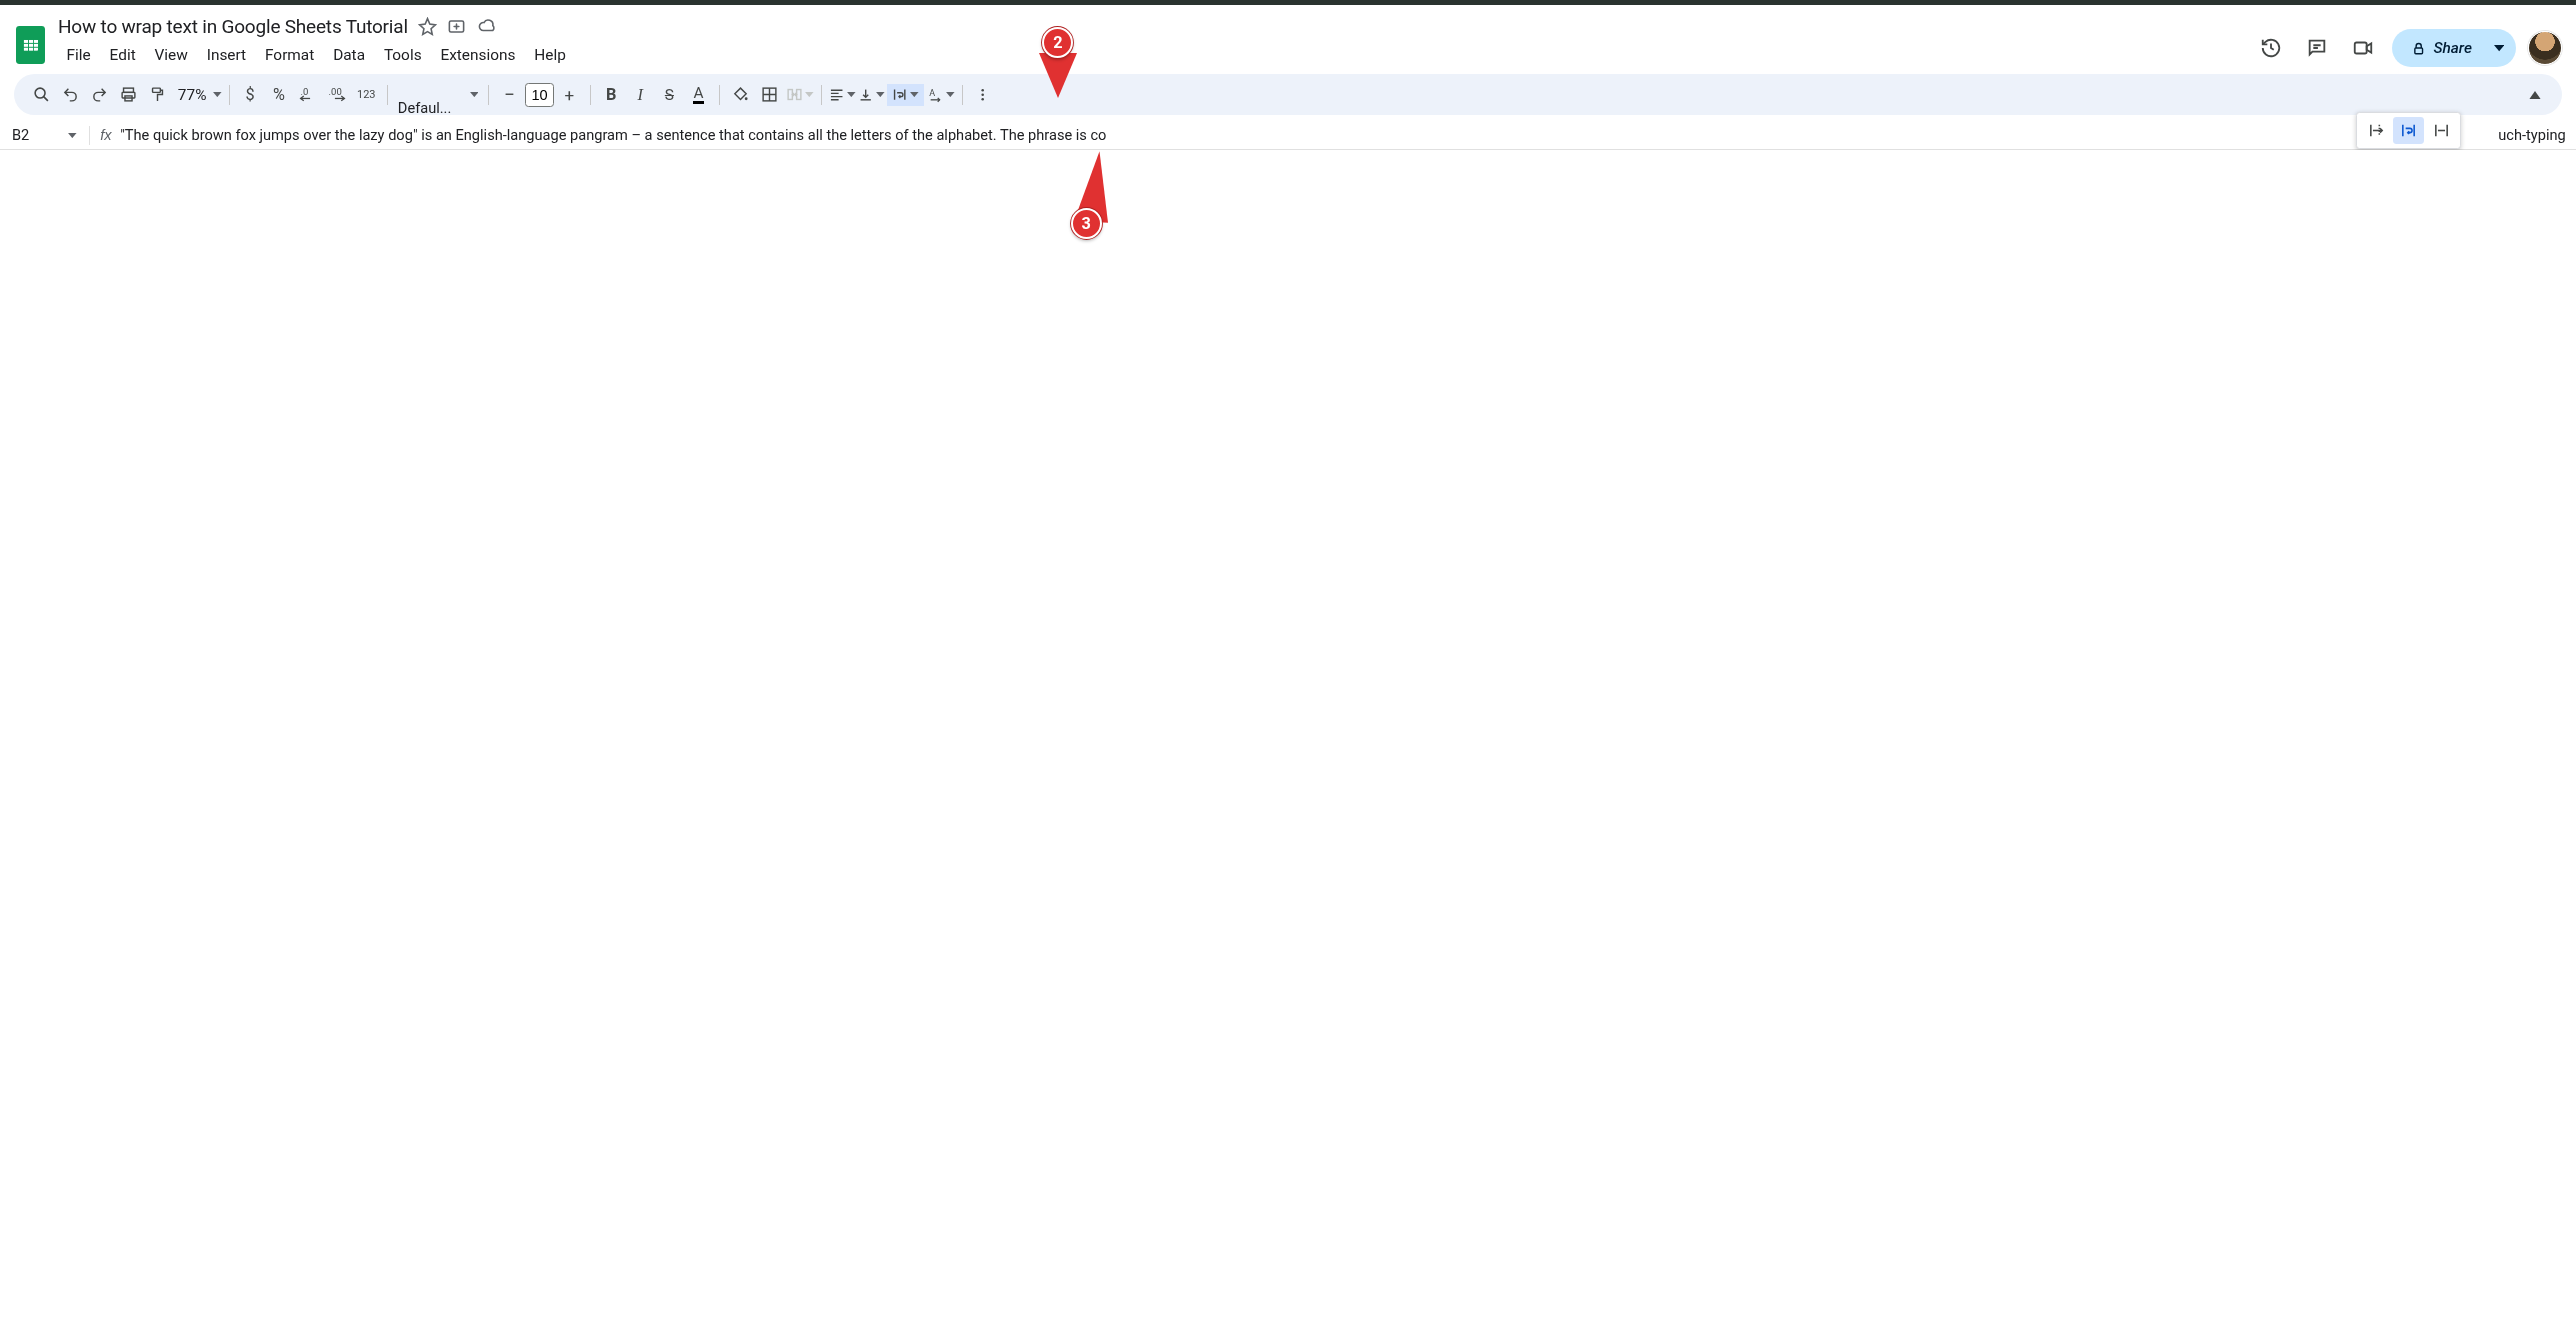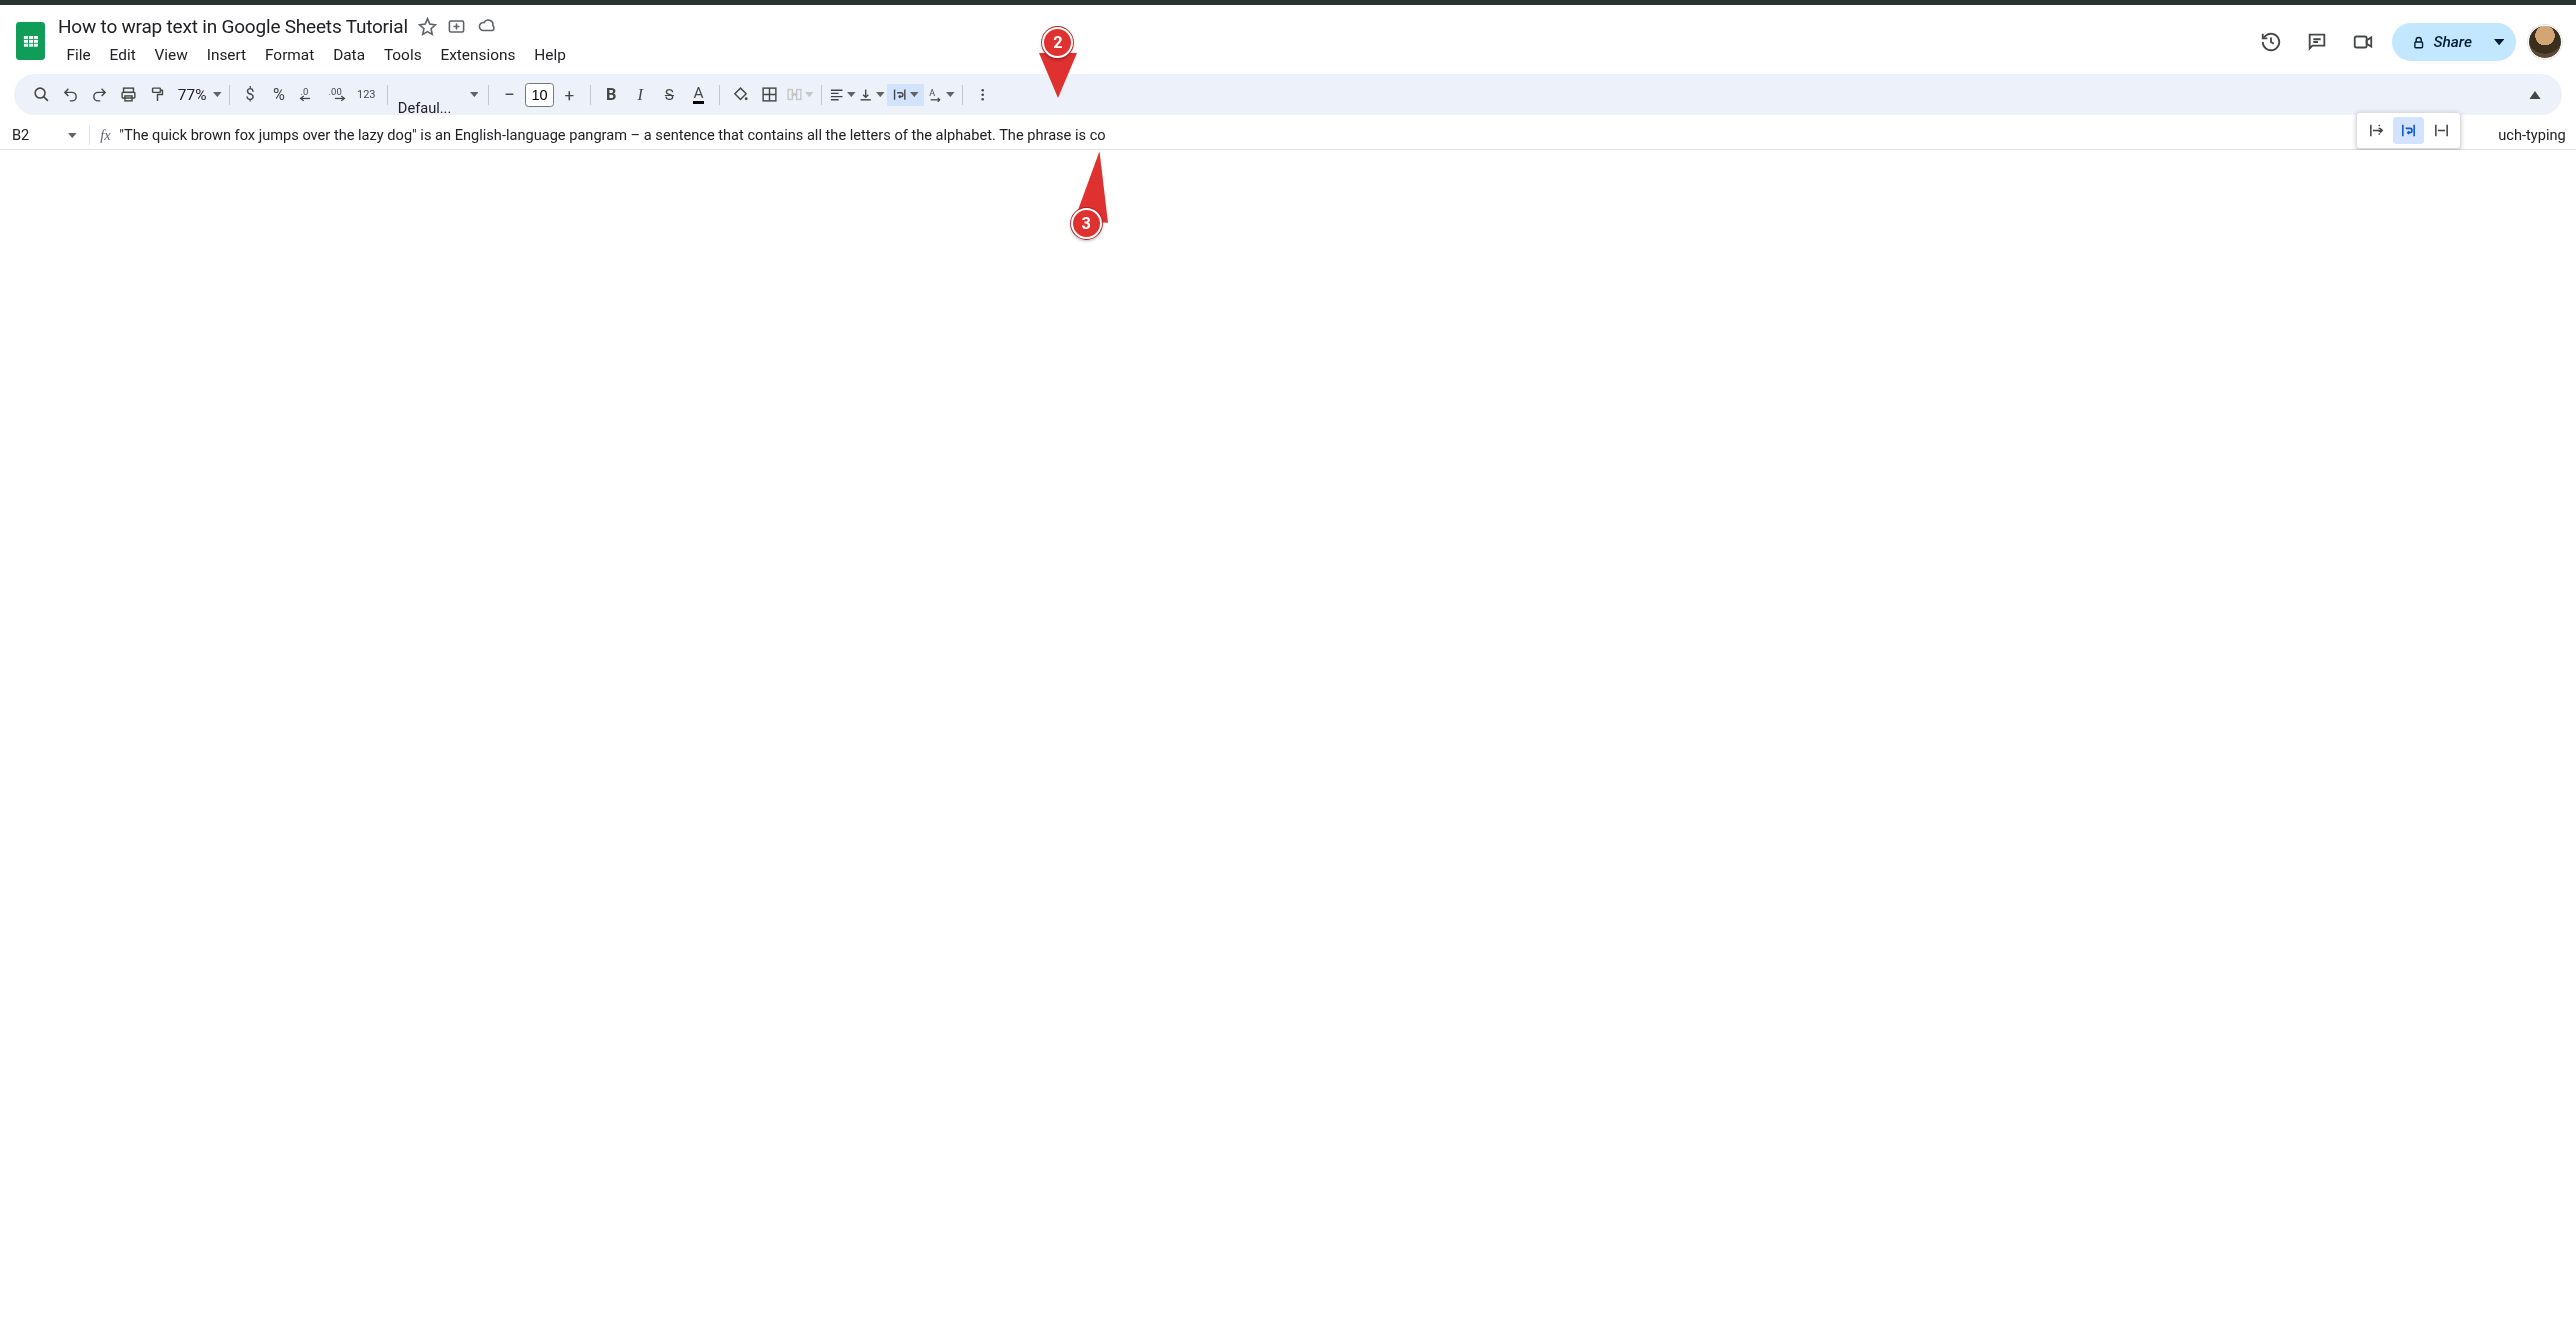--- a/index.html
+++ b/index.html
@@ -1,20 +1,20 @@
 <!DOCTYPE html>
 <html style="font-size:13.7px"><head>
 <meta charset="utf-8">
 <style>
 * { margin: 0; padding: 0; box-sizing: border-box; }
 body { font-family: "Google Sans", Roboto, Arial, sans-serif; background: #fff; color: #202124; overflow: hidden; }
 
 .top-border { height: 5.1px; background: #2a332f; }
 
-.header-wrap { padding: 6.9px 13.7px 0 13.7px; display: flex; align-items: center; gap: 10.3px; }
+.header-wrap { padding: 6.9px 13.7px 0 13.7px; display: flex; align-items: flex-end; gap: 10.3px; }
 .logo-box { width: 34px; height: 45px; display: flex; align-items: center; justify-content: center; margin-top: 3.4px; }
 .logo { width: 29px; height: 38px; background: #0f9d58; border-radius: 3.4px; position: relative; display: flex; align-items: center; justify-content: center; }
 .logo::after { content: ""; width: 15.4px; height: 12px; background: #fff; border-radius: 0.9px; background-image: linear-gradient(#0f9d58 0.9px, transparent 0.9px), linear-gradient(90deg, #0f9d58 0.9px, transparent 0.9px); background-size: 5.1px 3.9px; }
 
 .title-area { flex: 1; min-width: 0; }
 .title-row { display: flex; align-items: center; gap: 10.3px; height: 29px; }
 .doc-title { font-size: 19px; color: #202124; letter-spacing: -0.2px; }
 .title-icon { color: #5f6368; cursor: pointer; display: inline-flex; }
 .menu-row { display: flex; gap: 1.7px; margin-top: 1.7px; }
 .menu-item { padding: 3.4px 8.6px; font-size: 15.4px; color: #202124; border-radius: 3.4px; cursor: pointer; }
@@ -41,21 +41,21 @@
 
 .wrap-dropdown { position: absolute; top: 38px; right: 101px; background: #fff; border: 0.9px solid #dadce0; border-radius: 3.4px; box-shadow: 0 1.7px 5.1px rgba(0,0,0,.2); display: flex; padding: 3.4px; gap: 1.7px; z-index: 50; }
 .wrap-opt { width: 31px; height: 27.4px; display: flex; align-items: center; justify-content: center; border-radius: 3.4px; cursor: pointer; color: #444746; }
 .wrap-opt.selected { background: #d3e3fd; color: #0b57d0; }
 
 .name-fx-row { display: flex; align-items: center; border-bottom: 0.9px solid #e0e0e0; height: 27.4px; position: relative; }
 .namebox { width: 89px; padding: 0 12px; font-size: 14.6px; color: #202124; display: flex; align-items: center; justify-content: space-between; cursor: pointer; }
 .namebox .caret { color: #5f6368; }
 .fx-sep { width: 0.9px; height: 19px; background: #e0e0e0; }
 .fx-area { flex: 1; display: flex; align-items: center; padding: 0 10.3px; font-size: 14.6px; gap: 8.6px; min-width: 0; }
-.fx-label { font-style: italic; color: #5f6368; font-family: Liberation Serif, serif; }
+.fx-label { font-style: italic; color: #5f6368; font-family: Liberation Sans, sans-serif; }
 .fx-content { white-space: nowrap; overflow: hidden; flex: 1; color: #202124; }
 .fx-tail { color: #202124; padding-left: 3.4px; }
 
 .sheet { position: relative; display: flex; }
 .corner { width: 46px; height: 24px; background: #f8f9fa; border-right: 0.9px solid #e0e0e0; border-bottom: 0.9px solid #e0e0e0; position: absolute; left: 0; top: 0; z-index: 3; }
 .col-headers { position: absolute; left: 46px; top: 0; right: 0; height: 24px; display: flex; z-index: 2; }
 .col-h { background: #f8f9fa; border-right: 0.9px solid #e0e0e0; border-bottom: 0.9px solid #e0e0e0; text-align: center; font-size: 13px; color: #5f6368; line-height: 24px; flex: 0 0 auto; }
 .col-h.sel { background: #d3e3fd; color: #0b57d0; }
 .row-headers { position: absolute; left: 0; top: 24px; width: 46px; z-index: 2; }
 .row-h { background: #f8f9fa; border-right: 0.9px solid #e0e0e0; border-bottom: 0.9px solid #e0e0e0; text-align: center; font-size: 13px; color: #5f6368; display: flex; align-items: center; justify-content: center; }

